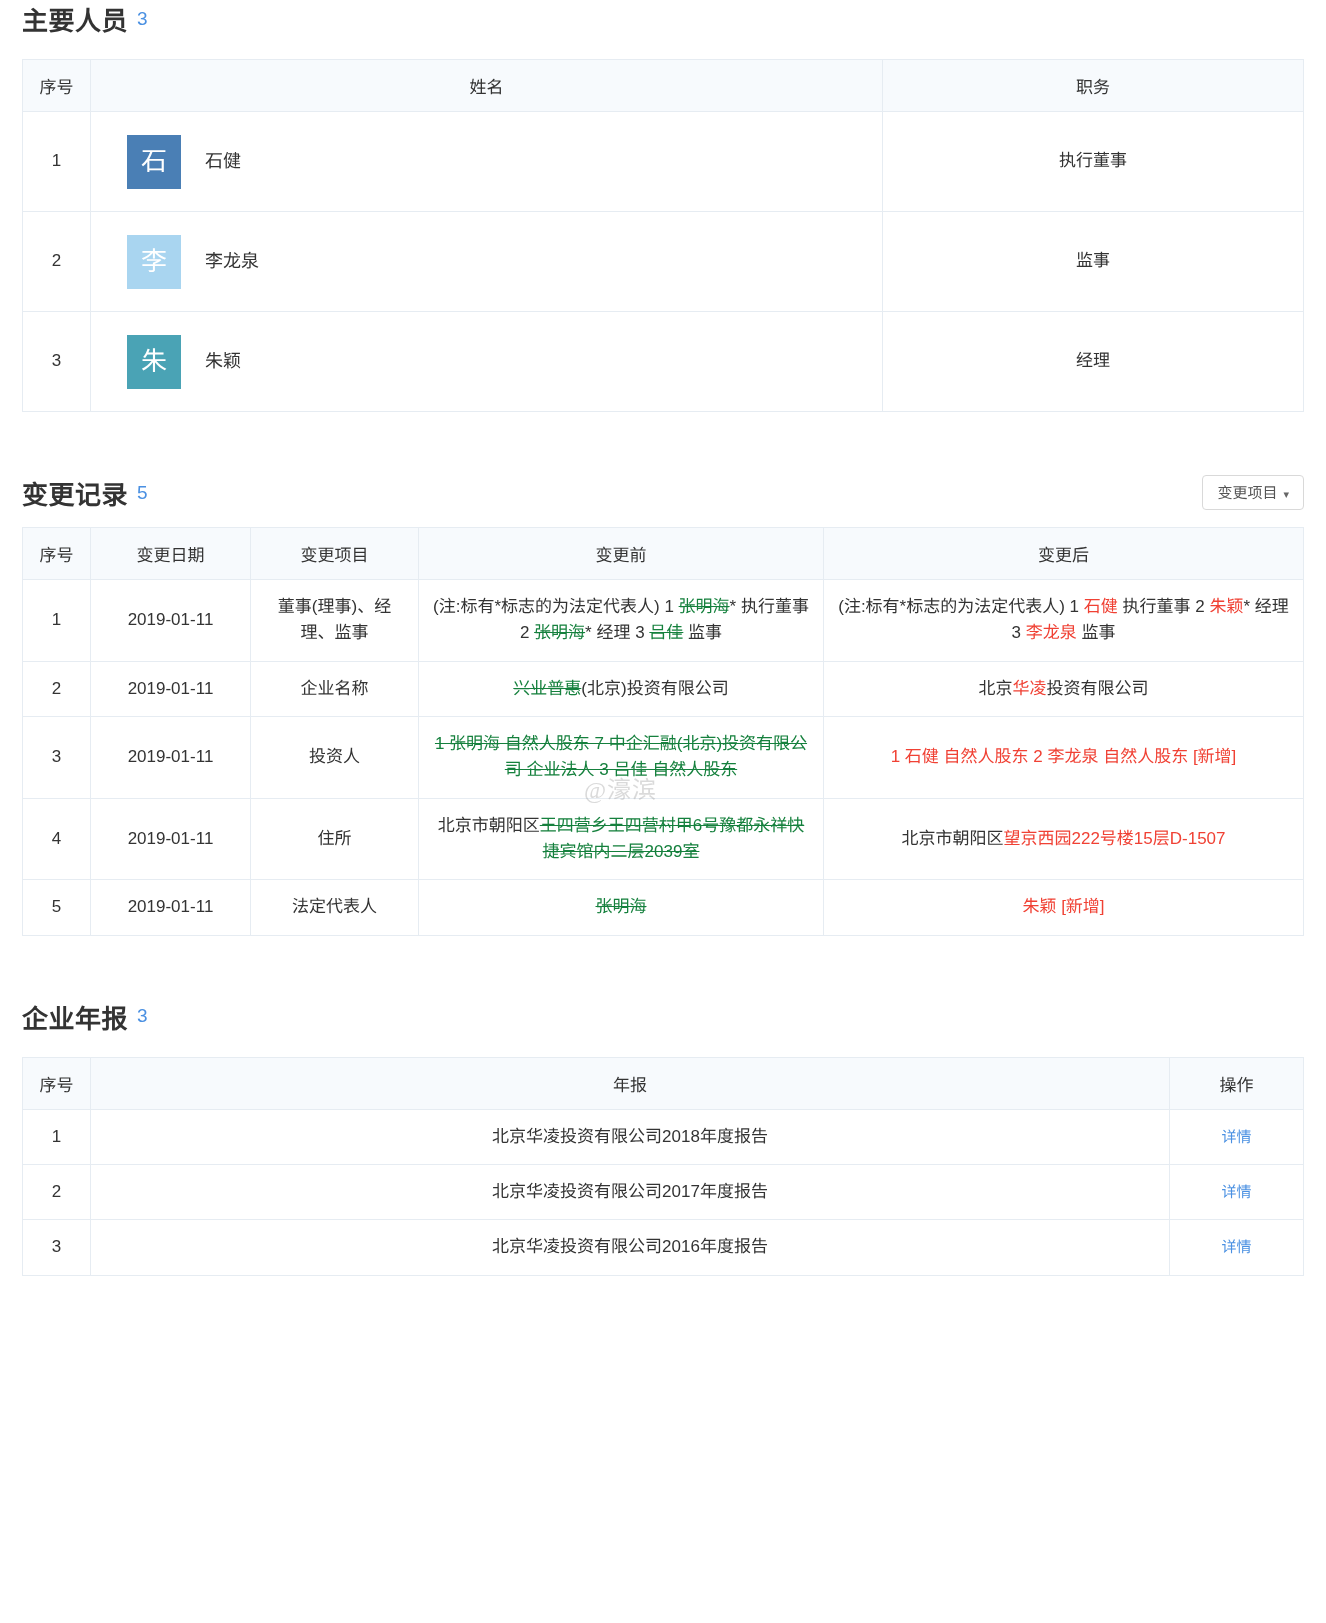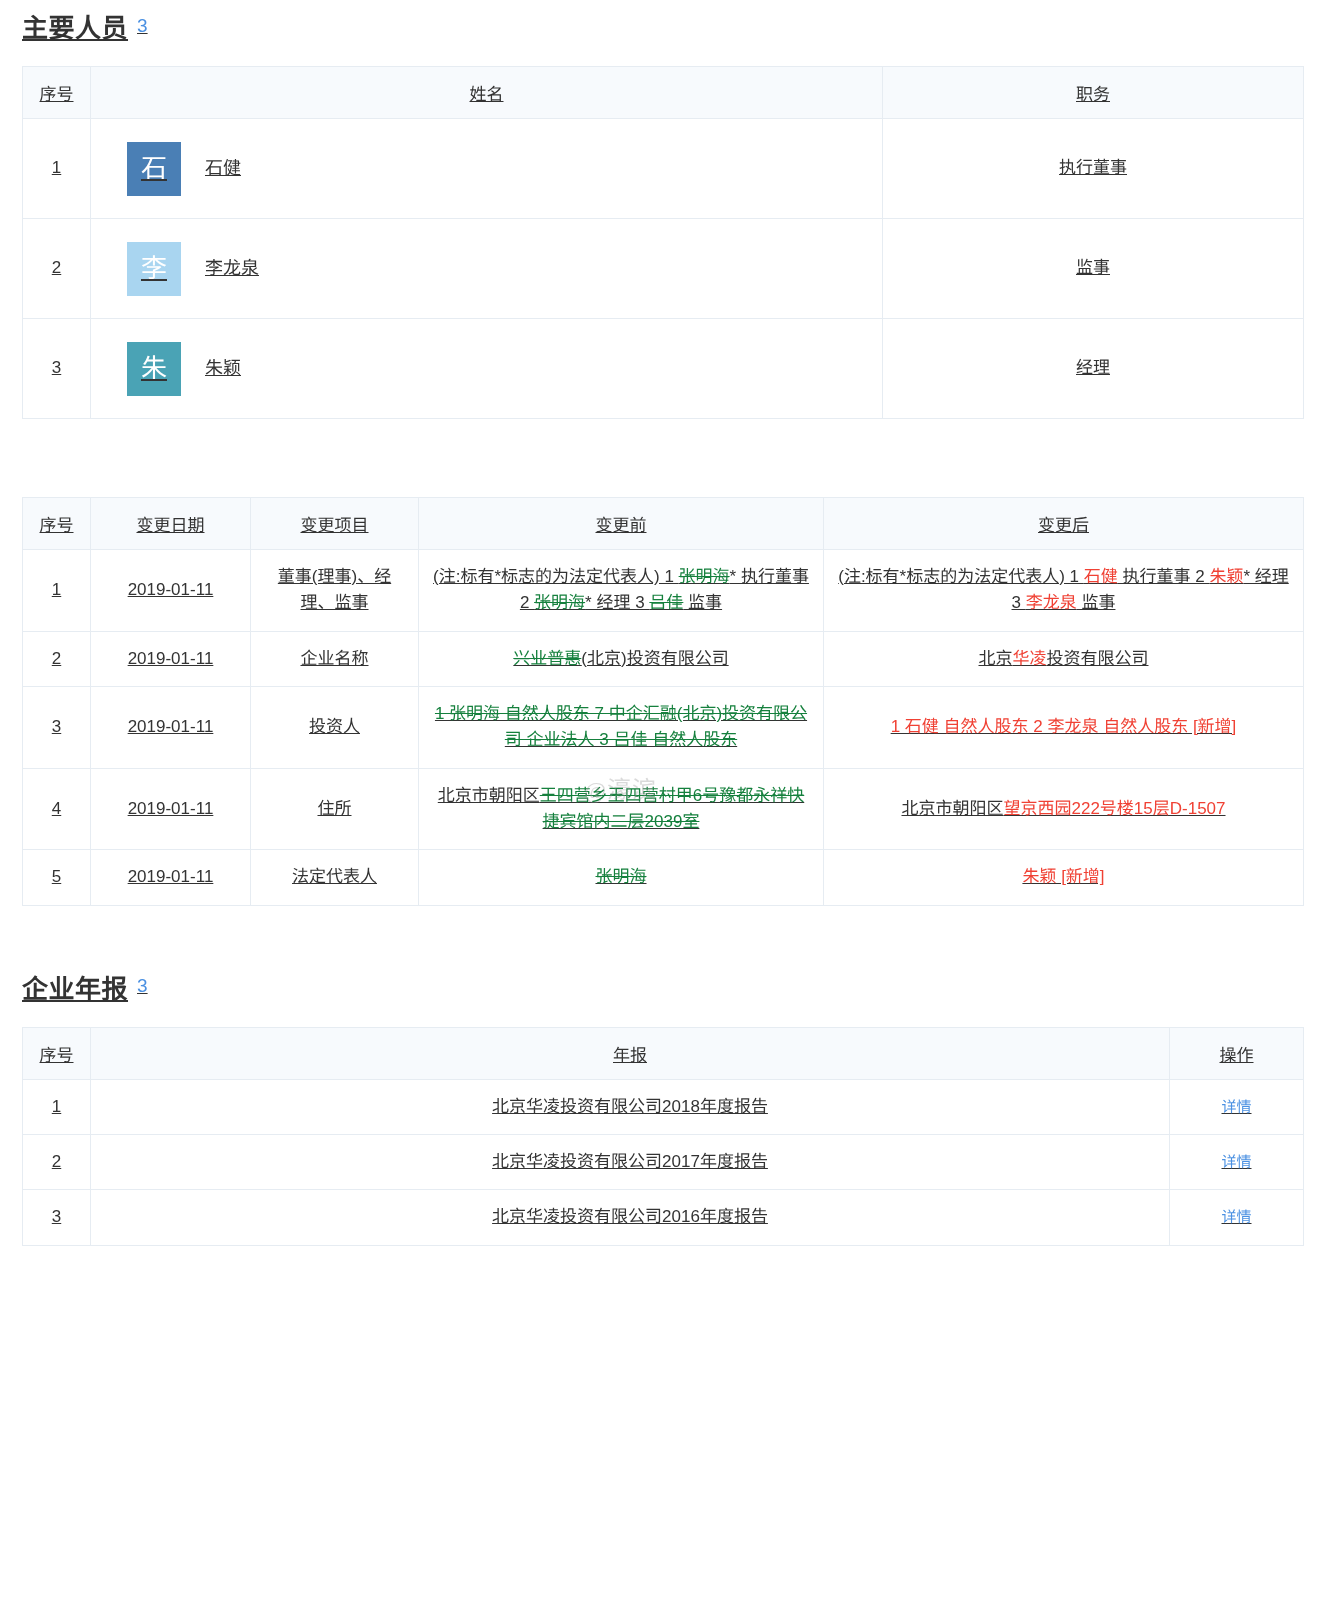--- a/index.html
+++ b/index.html
@@ -10,22 +10,21 @@
     font-family: "Liberation Sans", "DejaVu Sans", sans-serif;
     color: #333;
   }
   body {
     width: 1326px;
     min-height: 1623px;
     position: relative;
     overflow: hidden;
   }
   .page {
-    padding: 7px 22px;
-    text-decoration: underline;
+    padding: 0 22px;
   }
   
   .section-head {
     display: flex;
     align-items: center;
     margin: 0;
     padding: 0;
   }
   .section-head .title {
     font-size: 26px;
@@ -202,20 +201,28 @@
             <span class="person-name">朱颖</span>
           </div>
         </td>
         <td>经理</td>
       </tr>
     </tbody>
   </table>
 
   <div class="gap-lg"></div>
 
+  <div class="section-head">
+    <span class="title">变更记录</span>
+    <span class="count">5</span>
+    <span class="spacer"></span>
+    <button class="filter-btn">
+      <span>变更项目</span><span class="caret">▾</span>
+    </button>
+  </div>
   <div class="gap-sm"></div>
 
   <table class="data">
     <colgroup>
       <col class="idx-col">
         <col style="width:160px">
         <col style="width:168px">
         <col style="width:405px">
         <col>
     </colgroup>

